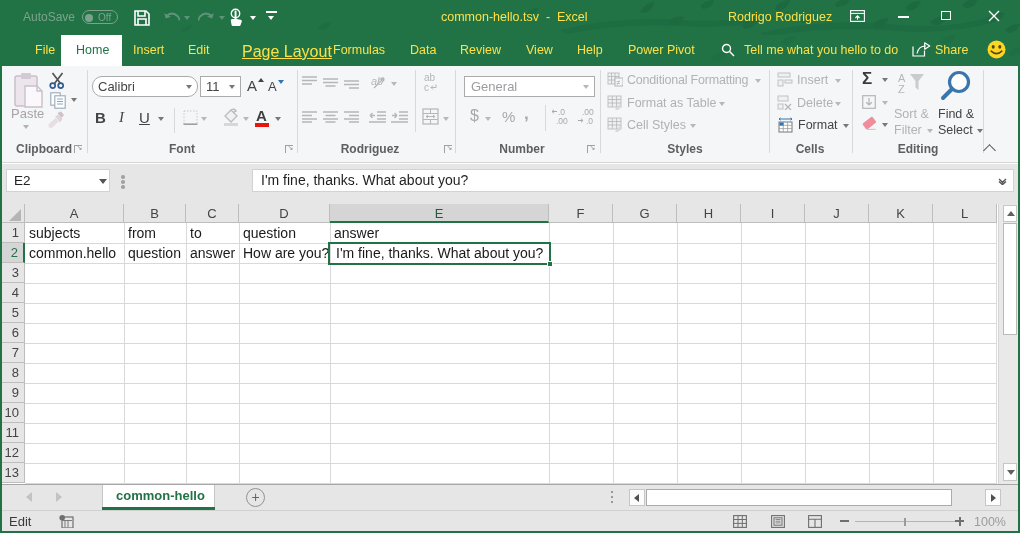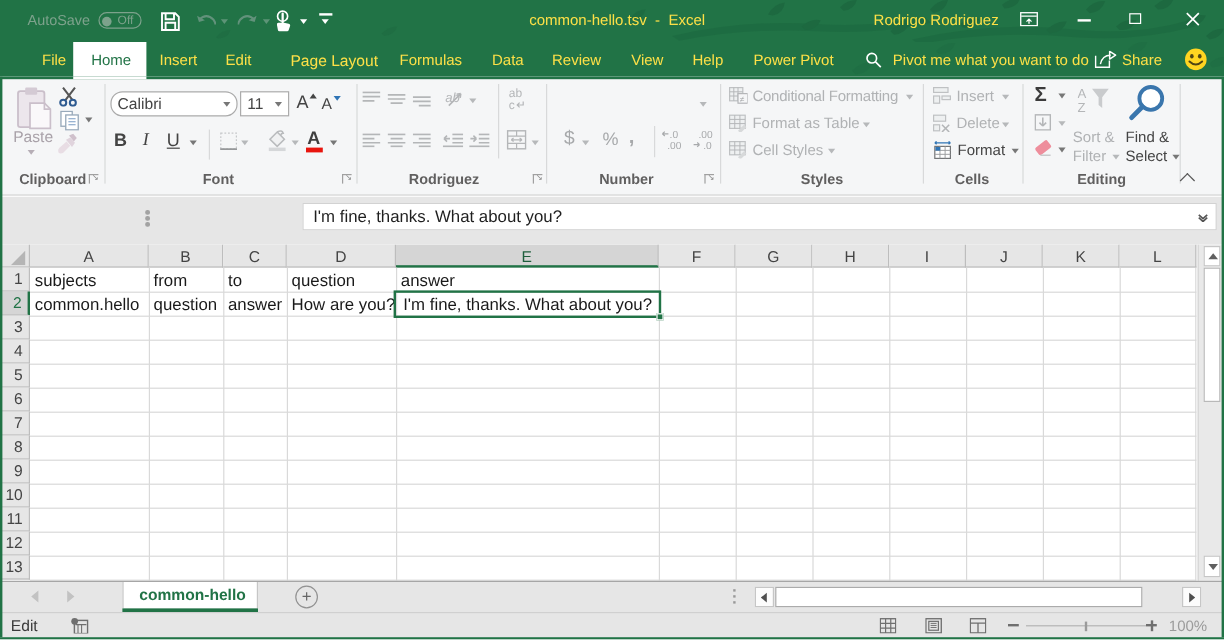--- a/index.html
+++ b/index.html
@@ -108,32 +108,32 @@
       <path d="M180 20 q8 -7 17 -5 q-4 9 -14 8 z" opacity="0.55"></path>
       <path d="M250 6 q7 -7 16 -6 q-3 9 -13 9 z" opacity="0.5"></path>
       <path d="M318 18 q7 -7 15 -5 q-3 8 -13 8 z" opacity="0.6"></path>
     </g>
   </svg>
   <span class="abs wtxt" style="left:35px;top:8px;font-size:12.5px;">File</span>
   <span class="abs" style="left:61px;top:0;width:61px;height:29px;background:#fff;"></span>
   <span class="abs" style="left:76px;top:8px;font-size:12.5px;color:#217346;">Home</span>
   <span class="abs wtxt" style="left:133px;top:8px;font-size:12.5px;">Insert</span>
   <span class="abs wtxt" style="left:188px;top:8px;font-size:12.5px;">Edit</span>
-  <span class="abs wtxt" style="left:242px;top:8px;font-size:13px;">Page Layout</span>
+  <span class="abs wtxt" style="left:242px;top:8px;font-size:16px;text-decoration:underline;">Page Layout</span>
   <span class="abs wtxt" style="left:333px;top:8px;font-size:12.5px;">Formulas</span>
   <span class="abs wtxt" style="left:410px;top:8px;font-size:12.5px;">Data</span>
   <span class="abs wtxt" style="left:460px;top:8px;font-size:12.5px;">Review</span>
   <span class="abs wtxt" style="left:526px;top:8px;font-size:12.5px;">View</span>
   <span class="abs wtxt" style="left:577px;top:8px;font-size:12.5px;">Help</span>
   <span class="abs wtxt" style="left:628px;top:8px;font-size:12.5px;">Power Pivot</span>
   <svg class="abs" style="left:721px;top:8px" width="14" height="14" viewBox="0 0 14 14">
     <circle cx="5.5" cy="5.5" r="4" fill="none" stroke="#fff" stroke-width="1.4"></circle>
     <path d="M8.6 8.6 L13 13" stroke="#fff" stroke-width="1.4"></path>
   </svg>
-  <span class="abs wtxt" style="left:744px;top:8px;font-size:12.5px;">Pivot me what you want to do</span>
+  <span class="abs wtxt" style="left:744px;top:8px;font-size:12.5px;">Tell me what you hello to do</span>
   <svg class="abs" style="left:912px;top:7px" width="19" height="15" viewBox="0 0 19 15">
     <path d="M1 4.5 v9.5 h11.5 v-5.5" fill="none" stroke="#fff" stroke-width="1.2"></path>
     <path d="M5 11.5 q1.5 -7.5 8.5 -7.5" fill="none" stroke="#fff" stroke-width="1.2"></path>
     <path d="M12.7 0.8 l5 3.2 l-5 3.2 z" fill="none" stroke="#fff" stroke-width="1.2" stroke-linejoin="round"></path>
   </svg>
   <span class="abs wtxt" style="left:935px;top:8px;font-size:12.5px;">Share</span>
   <svg class="abs" style="left:987px;top:5px" width="19" height="19" viewBox="0 0 19 19">
     <circle cx="9.5" cy="9.5" r="9" fill="#ffd521"></circle>
     <ellipse cx="6.2" cy="6.8" rx="1.5" ry="1.9" fill="#4f4514"></ellipse>
     <ellipse cx="12.8" cy="6.8" rx="1.5" ry="1.9" fill="#4f4514"></ellipse>
@@ -247,20 +247,21 @@
   </svg>
   <svg class="abs" style="left:422px;top:44px" width="17" height="17" viewBox="0 0 17 17">
     <rect x="1" y="1" width="15" height="15" fill="none" stroke="#b4b6b8" stroke-width="1.2"></rect>
     <path d="M1 5.5 h15 M1 11.5 h15 M8.5 1 v4.5 M8.5 11.5 v4.5" stroke="#b4b6b8" stroke-width="1"></path>
     <path d="M4 8.5 h9 M4 8.5 l2 -1.5 M4 8.5 l2 1.5 M13 8.5 l-2 -1.5 M13 8.5 l-2 1.5" stroke="#b4b6b8" stroke-width="1" fill="none"></path>
   </svg>
   <div class="tri" style="left:443px;top:53px;border-top-color:#b6b8ba;"></div>
   <div class="glabel" style="left:370px;">Rodriguez</div>
   <div class="launch" style="left:444px;"></div>
 
+  <div class="combo" style="left:464px;top:12px;width:131px;height:21px;line-height:19px;padding-left:6px;color:#9b9da0;">General</div>
   <div class="tri" style="left:583px;top:21px;border-top-color:#b6b8ba;"></div>
   <span class="abs" style="left:470px;top:43px;font-size:16px;color:#a7a9ab;">$</span>
   <div class="tri" style="left:485px;top:53px;border-top-color:#b6b8ba;"></div>
   <span class="abs" style="left:502px;top:44px;font-size:15px;color:#a7a9ab;">%</span>
   <span class="abs" style="left:524px;top:40px;font-size:17px;font-weight:bold;color:#a7a9ab;">,</span>
   <span class="abs" style="left:545px;top:41px;width:1px;height:26px;background:#d8d9da;"></span>
   <svg class="abs" style="left:551px;top:43px" width="22" height="19" viewBox="0 0 22 19">
     <text x="7" y="8" font-size="8.5" fill="#a7a9ab">.0</text>
     <text x="5" y="17" font-size="8.5" fill="#a7a9ab">.00</text>
     <path d="M6 4.5 h-5 M1 4.5 l2 -1.8 M1 4.5 l2 1.8" stroke="#a7a9ab" stroke-width="1" fill="none"></path>
@@ -345,20 +346,24 @@
     <circle cx="21" cy="12" r="9.5" fill="#fff" stroke="#3a76ad" stroke-width="3.2"></circle>
     <path d="M14 19 L5 28" stroke="#3a76ad" stroke-width="4" stroke-linecap="round"></path>
   </svg>
   <span class="abs drk" style="left:938px;top:43px;font-size:12.5px;">Find &amp;</span>
   <span class="abs drk" style="left:938px;top:59px;font-size:12.5px;">Select</span>
   <div class="tri" style="left:977px;top:65px;border-top-color:#777;"></div>
   <div class="glabel" style="left:918px;">Editing</div>
   <span class="abs" style="left:985px;top:82px;width:9px;height:9px;border-left:1.7px solid #555;border-top:1.7px solid #555;transform:rotate(45deg);"></span>
 </div>
 <div class="abs" id="fbar">
+  <div class="fbox" style="left:6px;width:104px;">
+    <span class="abs" style="left:7px;top:3px;font-size:13.5px;color:#222;">E2</span>
+    <div class="tri" style="left:92px;top:9px;border-left-width:4.5px;border-right-width:4.5px;border-top-width:5.5px;border-top-color:#555;"></div>
+  </div>
   <span class="abs" style="left:121px;top:11px;width:3.5px;height:3.5px;border-radius:50%;background:#a2a2a2;"></span>
   <span class="abs" style="left:121px;top:16px;width:3.5px;height:3.5px;border-radius:50%;background:#a2a2a2;"></span>
   <span class="abs" style="left:121px;top:21px;width:3.5px;height:3.5px;border-radius:50%;background:#a2a2a2;"></span>
   <div class="fbox" style="left:252px;width:762px;">
     <span class="abs" style="left:8px;top:2px;font-size:14px;color:#1f1f1f;">I'm fine, thanks. What about you?</span>
     <svg class="abs" style="right:6px;top:8px" width="9" height="7" viewBox="0 0 9 7">
         <path d="M1 1 L4.5 4.2 L8 1 M1 3.4 L4.5 6.6 L8 3.4" fill="none" stroke="#555" stroke-width="1.4"></path>
       </svg>
   </div>
 </div>

